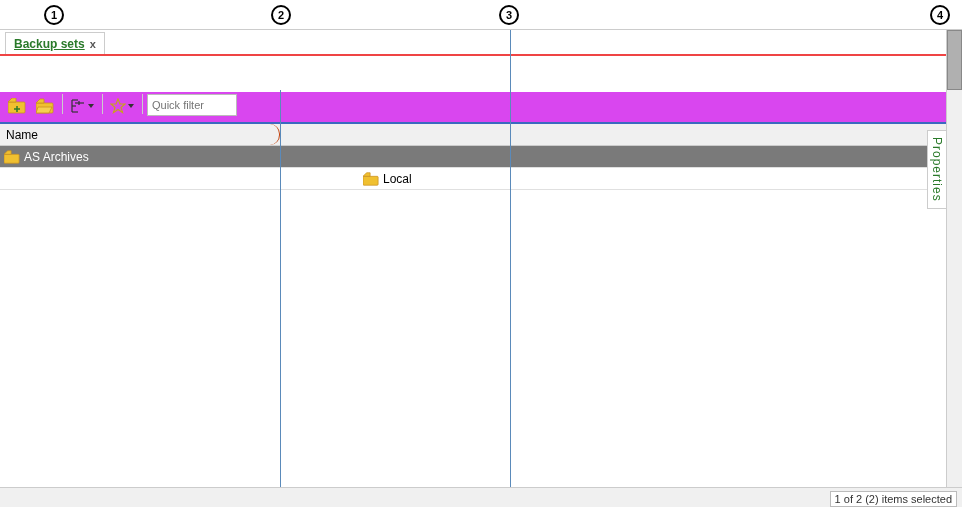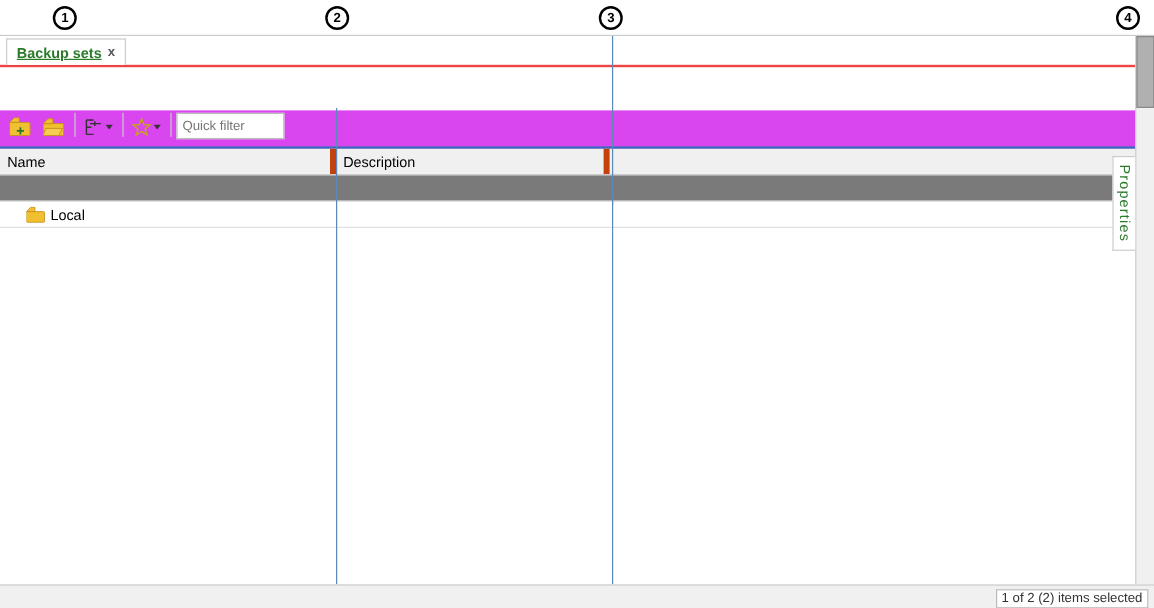--- a/index.html
+++ b/index.html
@@ -139,45 +139,47 @@
     .col-headers {
       height: 22px;
       display: flex;
       border-bottom: 1px solid #ccc;
       background: #f0f0f0;
     }
     .col-header {
       display: flex;
       align-items: center;
       padding: 0 6px;
-      border-right: 5px solid #c2410c;
+      border-right: 1px solid #c2410c;
       font-size: 12px;
       font-weight: normal;
       color: #000;
       flex-shrink: 0;
+      border-radius: 10px;
     }
 
     
     .table-body {
       flex: 1;
       overflow-y: auto;
     }
     .table-row {
       display: flex;
       align-items: center;
       height: 22px;
       border-bottom: 1px solid #e0e0e0;
       cursor: pointer;
     }
     .table-row.selected {
       background: #7a7a7a;
       color: #fff;
     }
     .table-row.normal {
       background: #fff;
+      flex-direction: column;
     }
     .row-cell {
       display: flex;
       align-items: center;
       padding: 0 4px;
       height: 100%;
       border-right: 1px solid transparent;
       gap: 4px;
       flex-shrink: 0;
     }
@@ -332,29 +334,33 @@
 
     <div class="toolbar-separator"></div>
 
     <input class="quick-filter-input" type="text" placeholder="Quick filter" style="">
   </div>
 
   <div class="col-headers">
     <div class="col-header" style="width: 280px;">
       <span>Name</span>
     </div>
-    <div class="col-header" style="width: 228px;">
-      <span>Description</span>
-    </div>
     <div class="col-header" style="flex: 1;"></div>
   </div>
 
   <div class="table-body">
 
     <div class="table-row selected">
+      <div class="row-cell" style="width: 280px;">
+        <svg class="folder-svg" viewBox="0 0 18 14">
+          <rect x="0" y="4" width="17" height="10" rx="1" fill="#f0c030" stroke="#c89020" stroke-width="0.8"></rect>
+          <path d="M0 4 L4 0 L8 0 L8 4 Z" fill="#f0c030" stroke="#c89020" stroke-width="0.8"></path>
+        </svg>
+        <span>AS Archives</span>
+      </div>
       <div class="row-cell" style="width: 228px;">
         <span></span>
       </div>
       <div class="row-cell" style="flex: 1;"></div>
     </div>
 
     <div class="table-row normal">
       <div class="row-cell" style="width: 280px; padding-left: 22px;">
         <svg class="folder-svg" viewBox="0 0 18 14">
           <rect x="0" y="4" width="17" height="10" rx="1" fill="#f0c030" stroke="#c89020" stroke-width="0.8"></rect>

